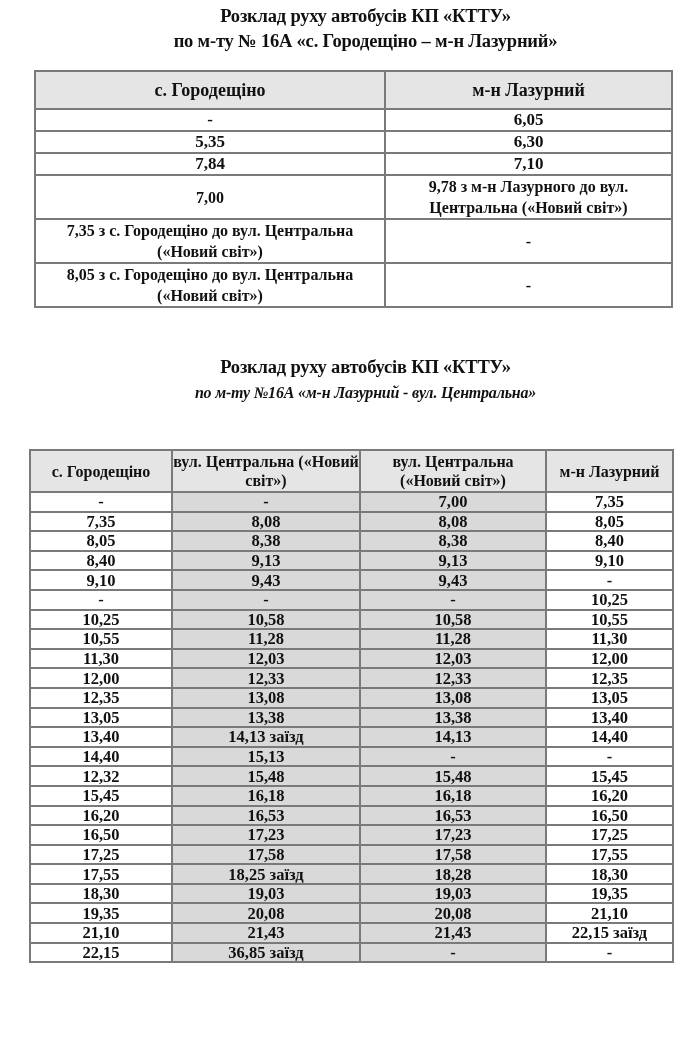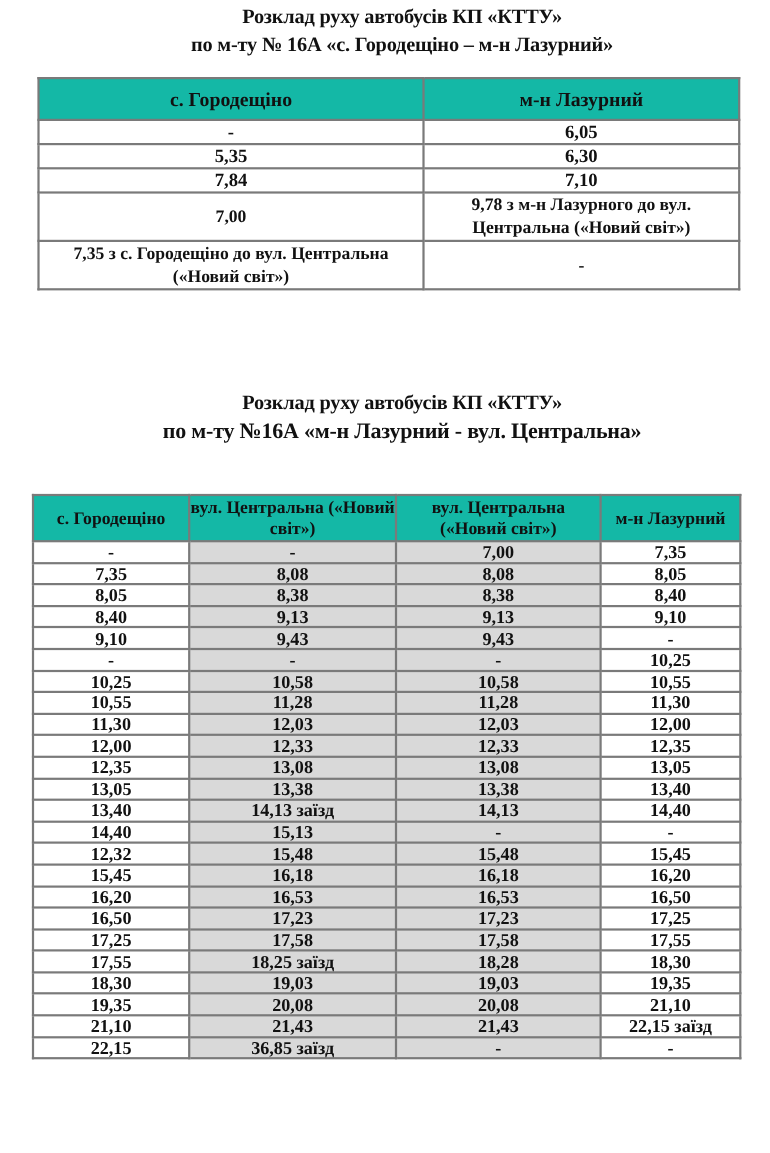--- a/index.html
+++ b/index.html
@@ -9,31 +9,31 @@
     color: #111111;
   }
   .title {
     position: absolute; left: 0; width: 700px; text-align: center;
     font-weight: bold; font-size: 18.5px; line-height: 25px;
     letter-spacing: -0.2px;
   }
   #title1 { top: 4px; }
   #title2 { top: 355px; left: 0; }
   .title .line { display: block; white-space: nowrap; margin-left: 31px; }
-  #title2 .line.sub { font-size: 20px; }
+  #title2 .line.sub { font-size: 16px; font-style: italic; }
 
   table {
     position: absolute; border-collapse: collapse; table-layout: fixed;
     font-weight: bold;
   }
   td, th {
     border: 2px solid #7a7a7a; padding: 0; text-align: center; vertical-align: middle;
     font-size: 17px; line-height: 20px;
   }
-  th { background: #14b8a6; font-weight: bold; }
+  th { background: #e5e5e5; font-weight: bold; }
 
   
   #t1 { left: 34px; top: 70px; width: 637px; }
   #t1 th { height: 36px; font-size: 18px; }
   #t1 td.r { height: 18px; }
   #t1 td.r2 { height: 40px; font-size: 16px; line-height: 21px; }
   #t1 col.c1 { width: 350px; }
   #t1 col.c2 { width: 287px; }
 
   
@@ -77,20 +77,24 @@
       <tr>
         <td class="r">7,84</td>
         <td class="r">7,10</td>
       </tr>
       <tr>
         <td class="r2">7,00</td>
         <td class="r2">9,78 з м-н Лазурного до вул. Центральна («Новий світ»)</td>
       </tr>
       <tr>
         <td class="r2">7,35 з с. Городещіно до вул. Центральна («Новий світ»)</td>
+        <td class="r2">-</td>
+      </tr>
+      <tr>
+        <td class="r2">8,05 з с. Городещіно до вул. Центральна («Новий світ»)</td>
         <td class="r2">-</td>
       </tr>
     </tbody>
 </table>
 
 <div id="title2" class="title">
   <span class="line">Розклад руху автобусів КП «КТТУ»</span>
   <span class="line sub">по м-ту №16А «м-н Лазурний - вул. Центральна»</span>
 </div>
 

